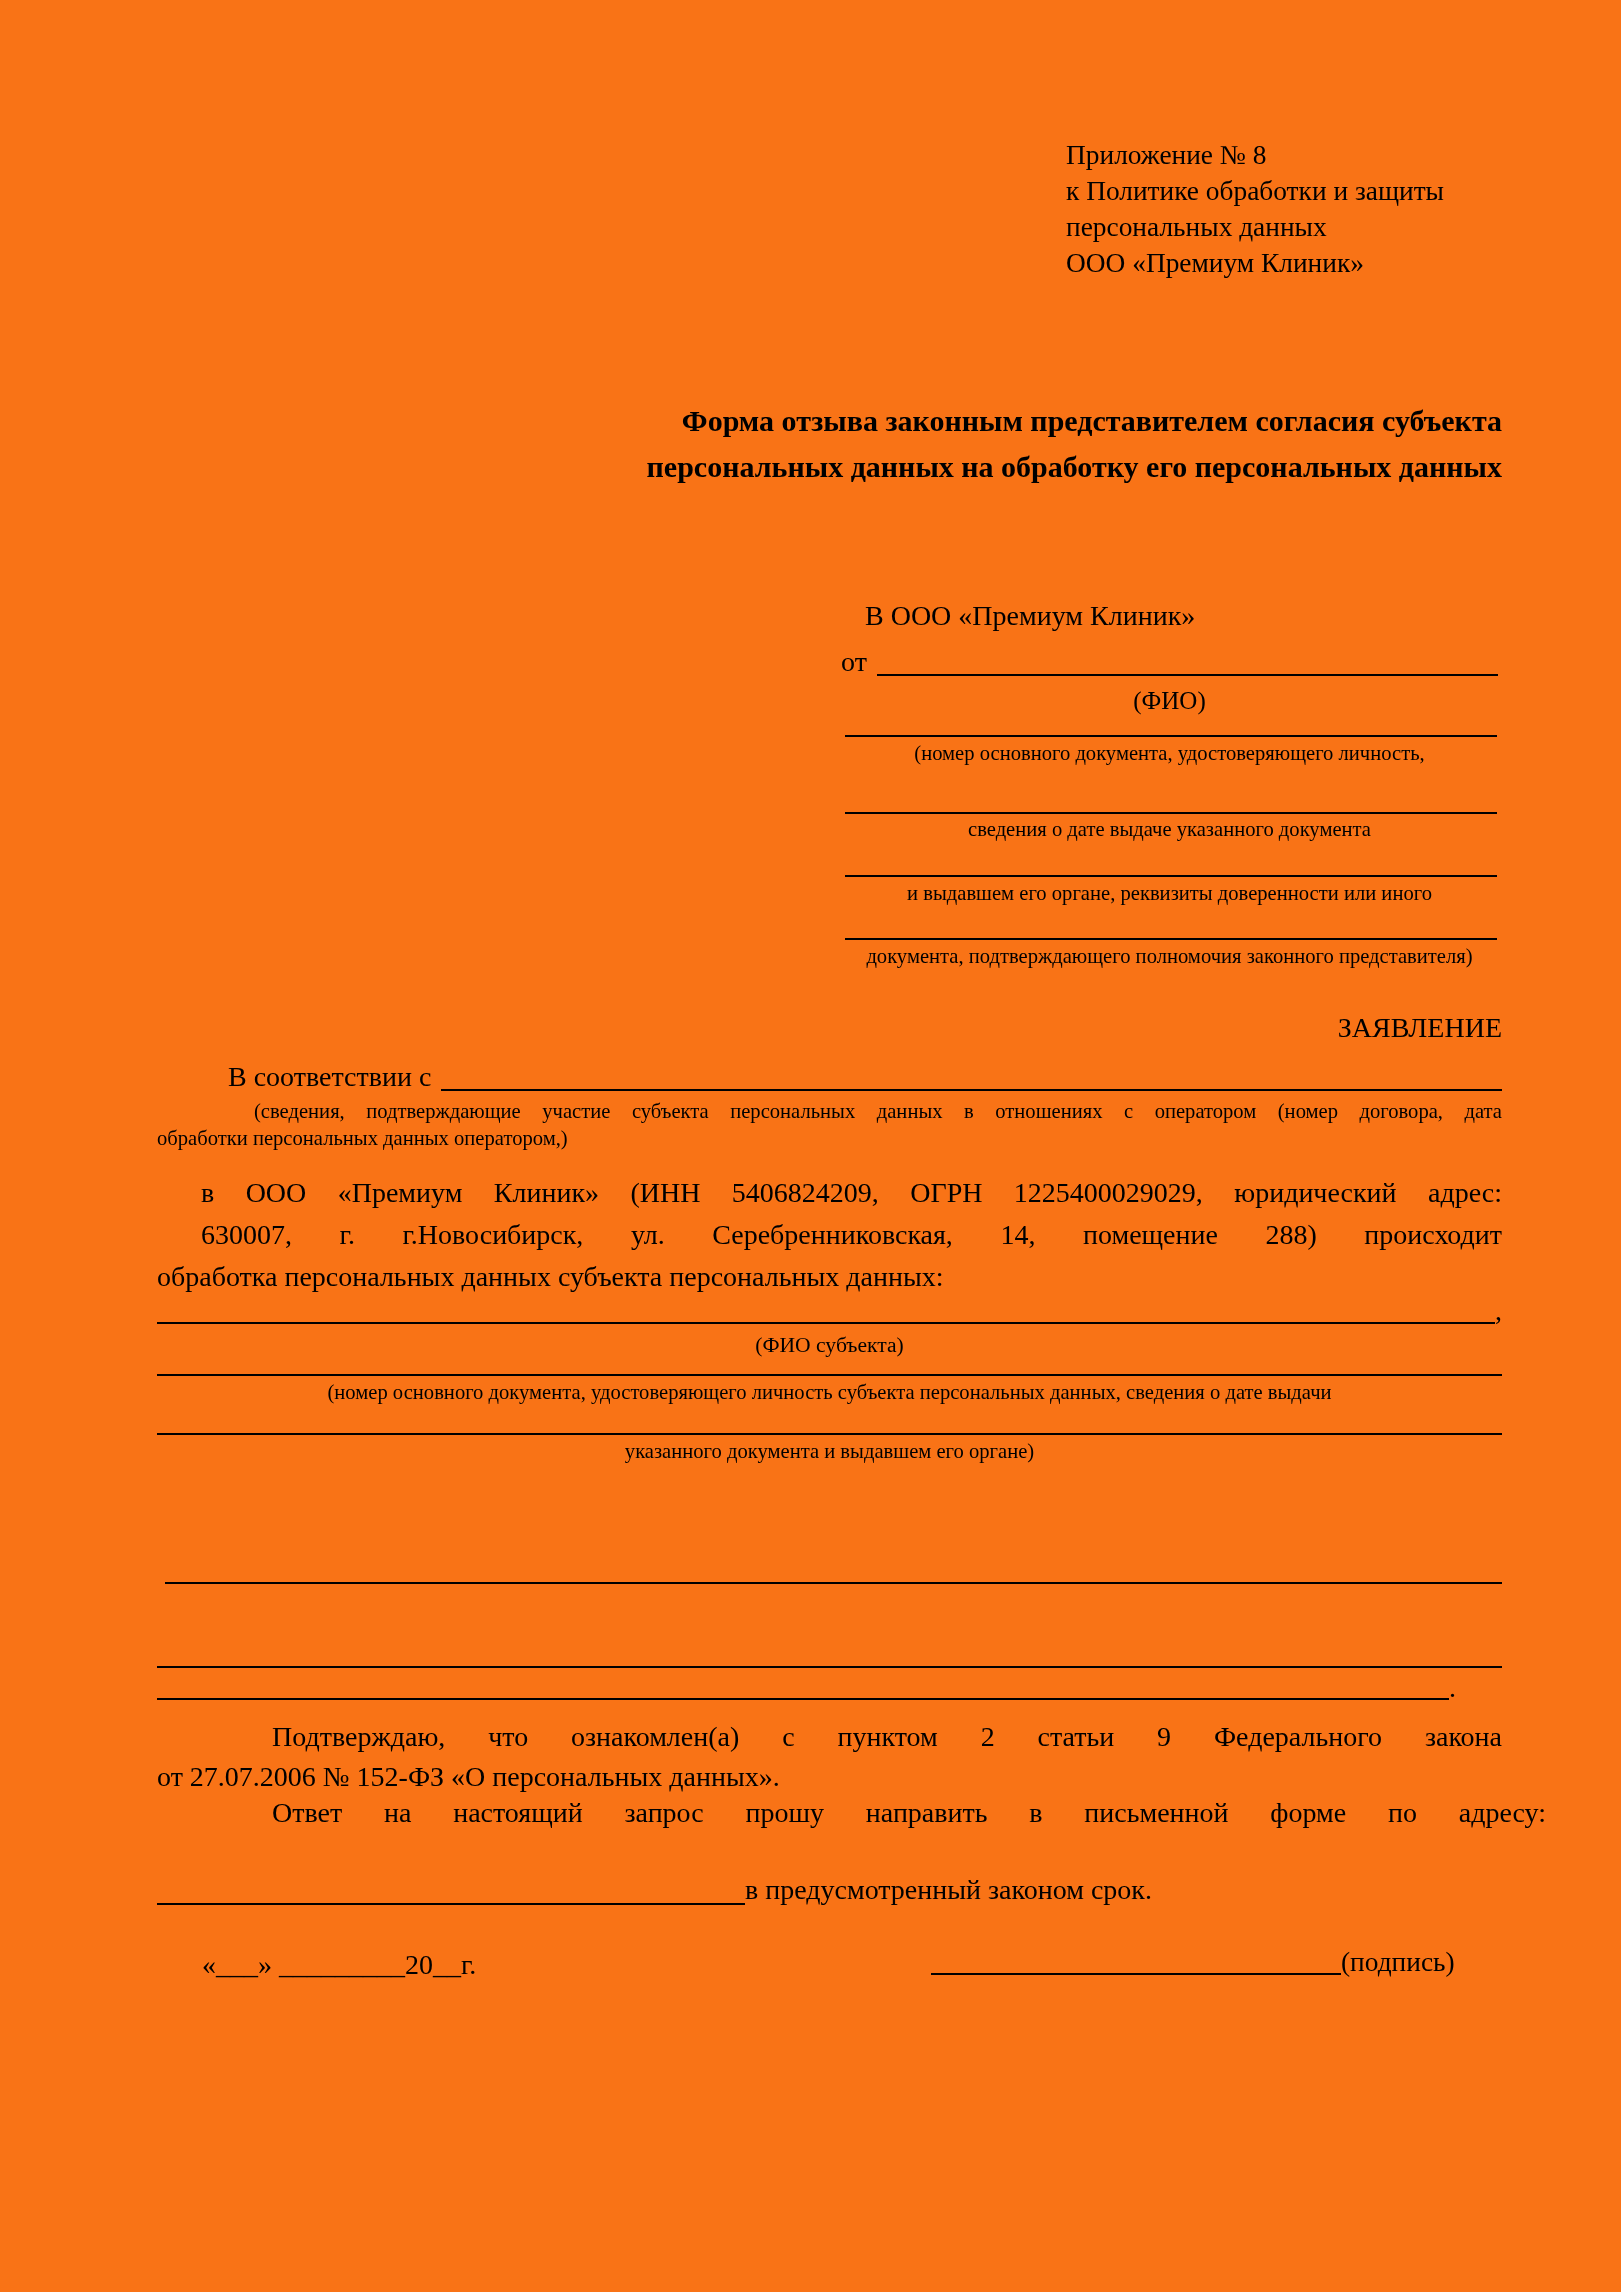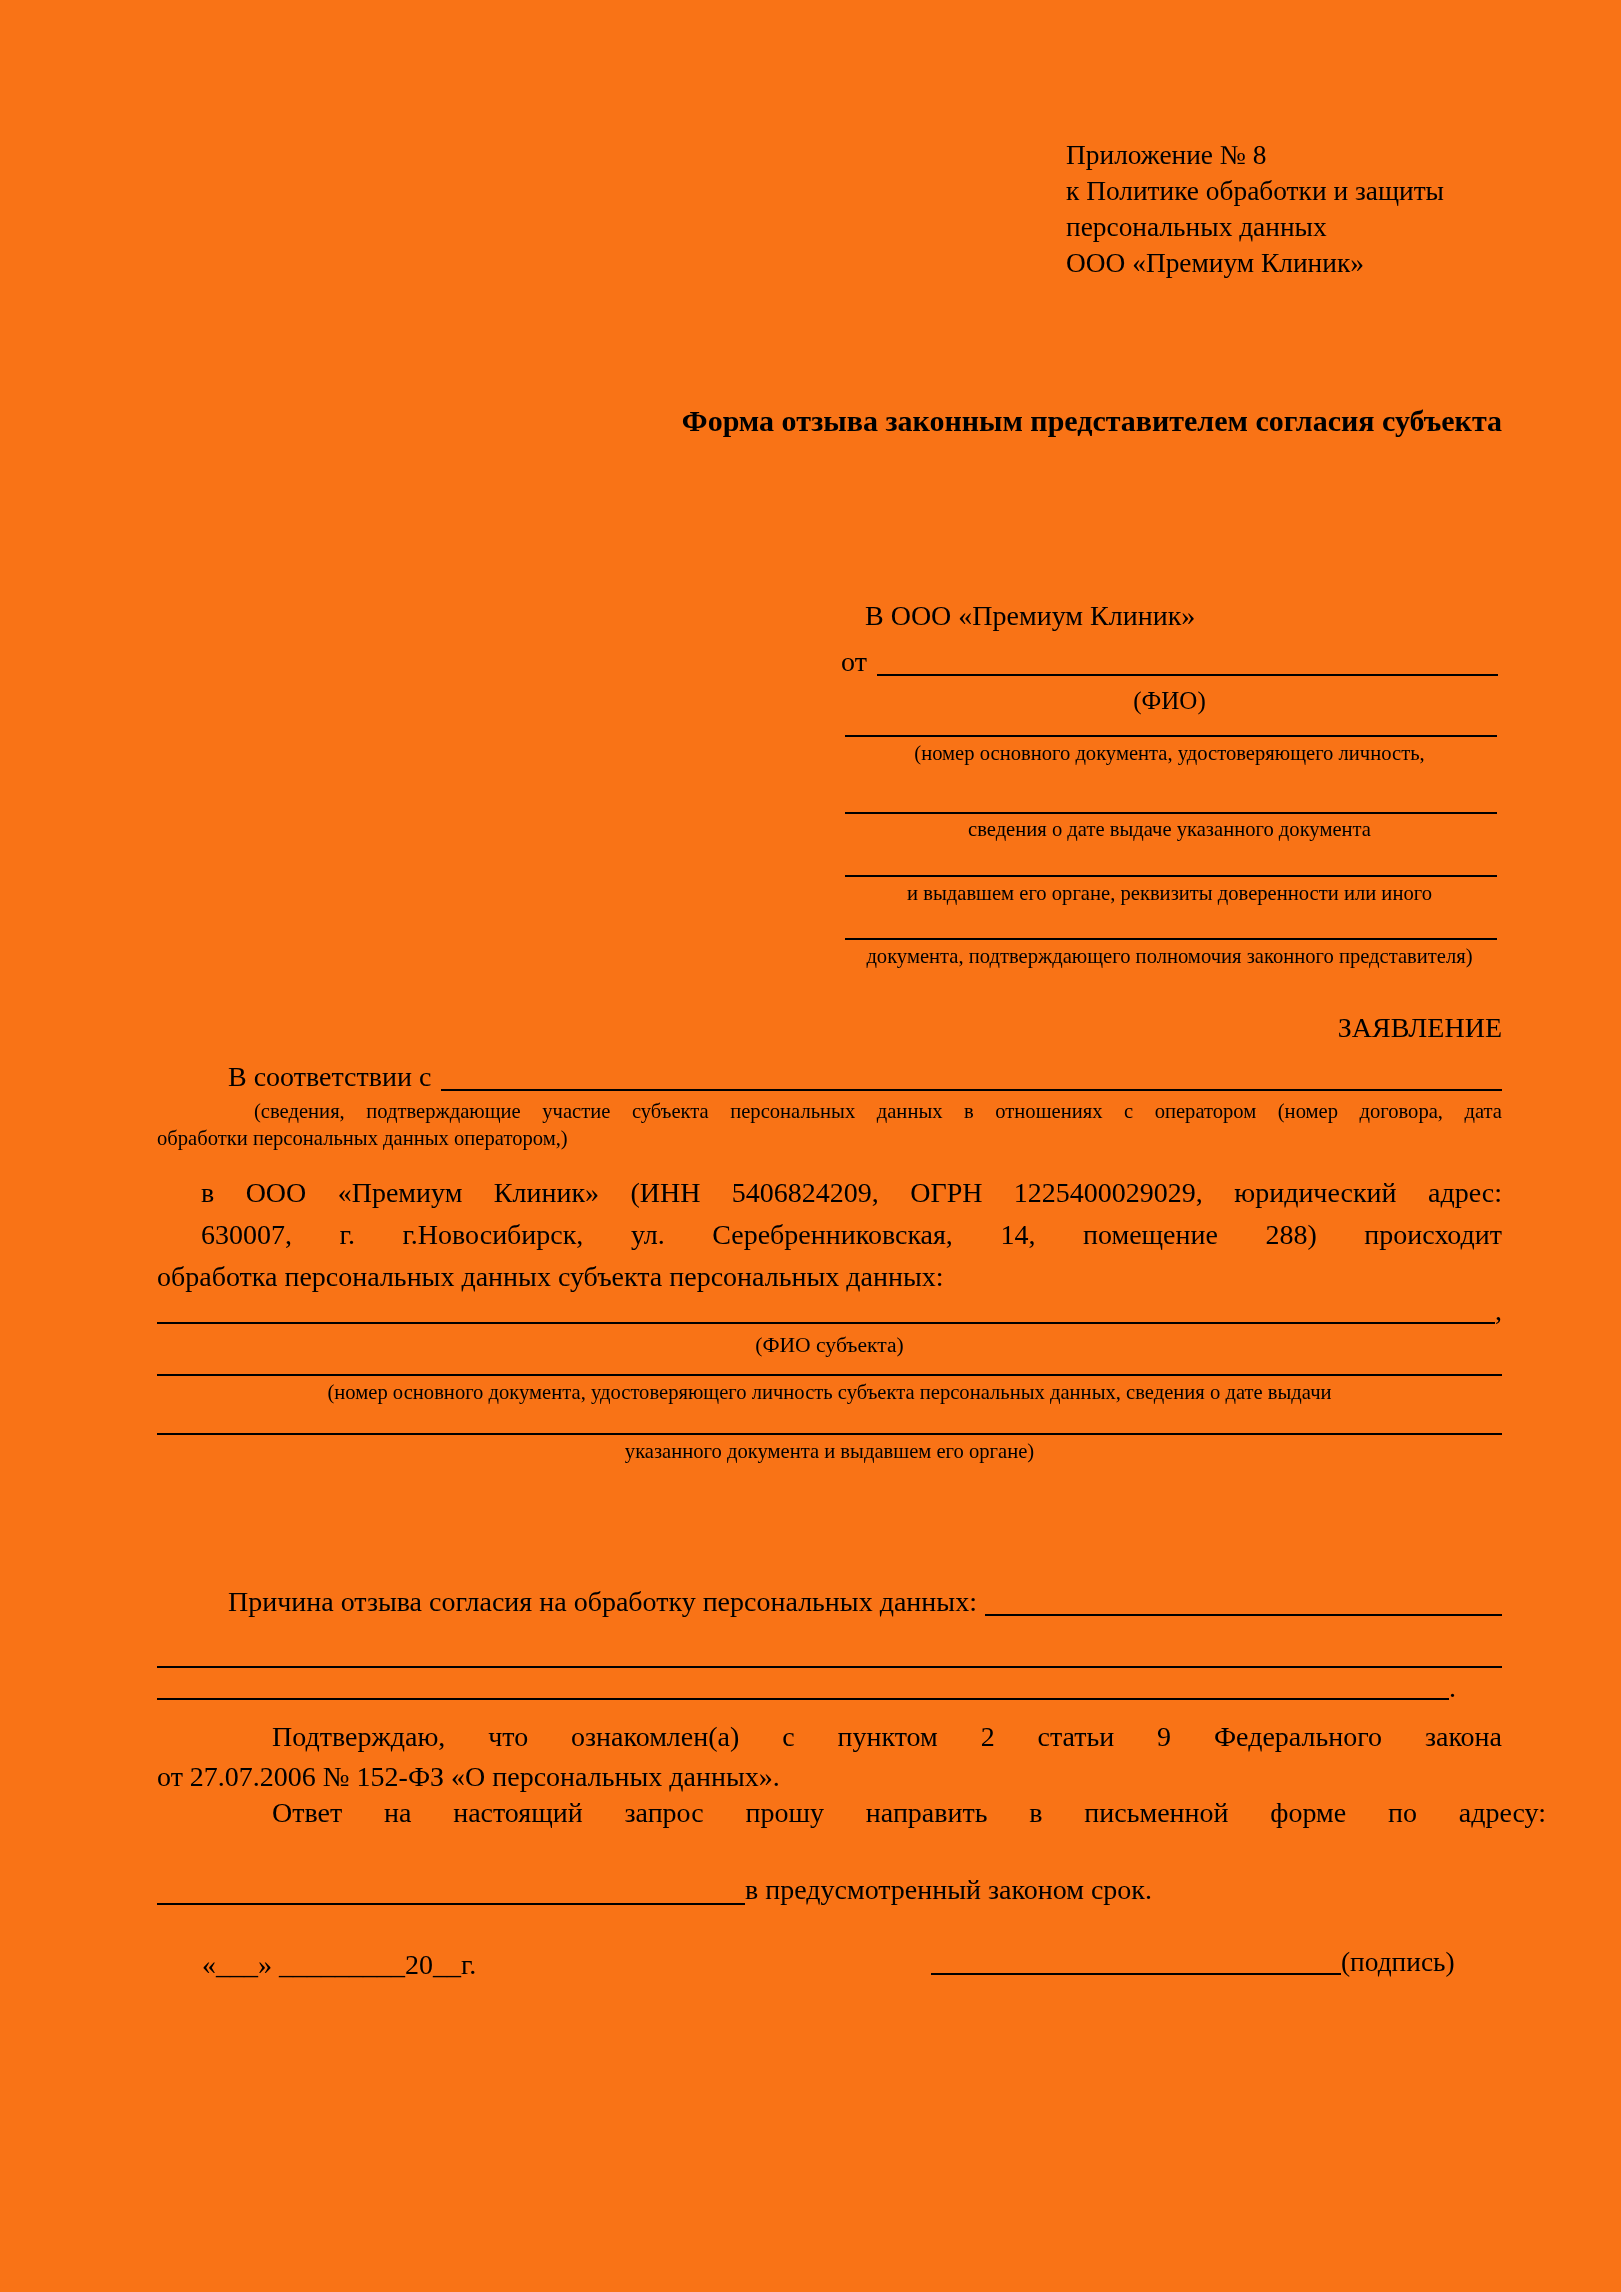--- a/index.html
+++ b/index.html
@@ -31,20 +31,21 @@
 
   <div class="abs" style="left:1066px; top:137px; font-size:27.4px; line-height:36px;">
     <div>Приложение № 8</div>
     <div>к Политике обработки и защиты</div>
     <div>персональных данных</div>
     <div>ООО «Премиум Клиник»</div>
   </div>
 
   <div class="abs bold center" style="left:157px; top:398px; width:1345px; font-size:30px; line-height:46px;">
     <div>Форма отзыва законным представителем согласия субъекта</div>
+    <div>персональных данных на обработку его персональных данных</div>
   </div>
 
   <div class="abs body-text" style="left:841px; top:600px;margin-left:24px;">В ООО «Премиум Клиник»</div>
 
   <div class="abs row body-text" style="left:841px; top:642px; width:657px; line-height:39px;">
     <span>от</span>
     <span class="fill" style="margin-left:9.8px;"></span>
   </div>
   <div class="abs caption" style="left:841px; top:687px; width:657px; font-size:25px;">(ФИО)</div>
 
@@ -85,21 +86,20 @@
   <div class="abs caption" style="left:157px; top:1333px; width:1345px; font-size:21.6px;">(ФИО субъекта)</div>
 
   <div class="hr" style="left:157px; top:1374px; width:1345px;"></div>
   <div class="abs caption small-text" style="left:157px; top:1381px; width:1345px;">(номер основного документа, удостоверяющего личность субъекта персональных данных, сведения о дате выдачи</div>
 
   <div class="hr" style="left:157px; top:1433px; width:1345px;"></div>
   <div class="abs caption small-text" style="left:157px; top:1440px; width:1345px;">указанного документа и выдавшем его органе)</div>
 
 
   <div class="abs row body-text" style="left:157px; top:1582px; width:1345px; line-height:39px;">
-    <span style="padding-left:71px;">Причина отзыва согласия на обработку персональных данных:</span>
     <span class="fill" style="margin-left:7.8px;"></span>
   </div>
 
   <div class="hr" style="left:157px; top:1666px; width:1345px;"></div>
   <div class="abs row body-text" style="left:157px; top:1670px; width:1345px; line-height:35px;">
     <span class="fill-fixed" style="width:1292px;"></span>
     <span>.</span>
   </div>
 
   <div class="abs body-text" style="left:157px; top:1717px; width:1345px; line-height:40px;">

